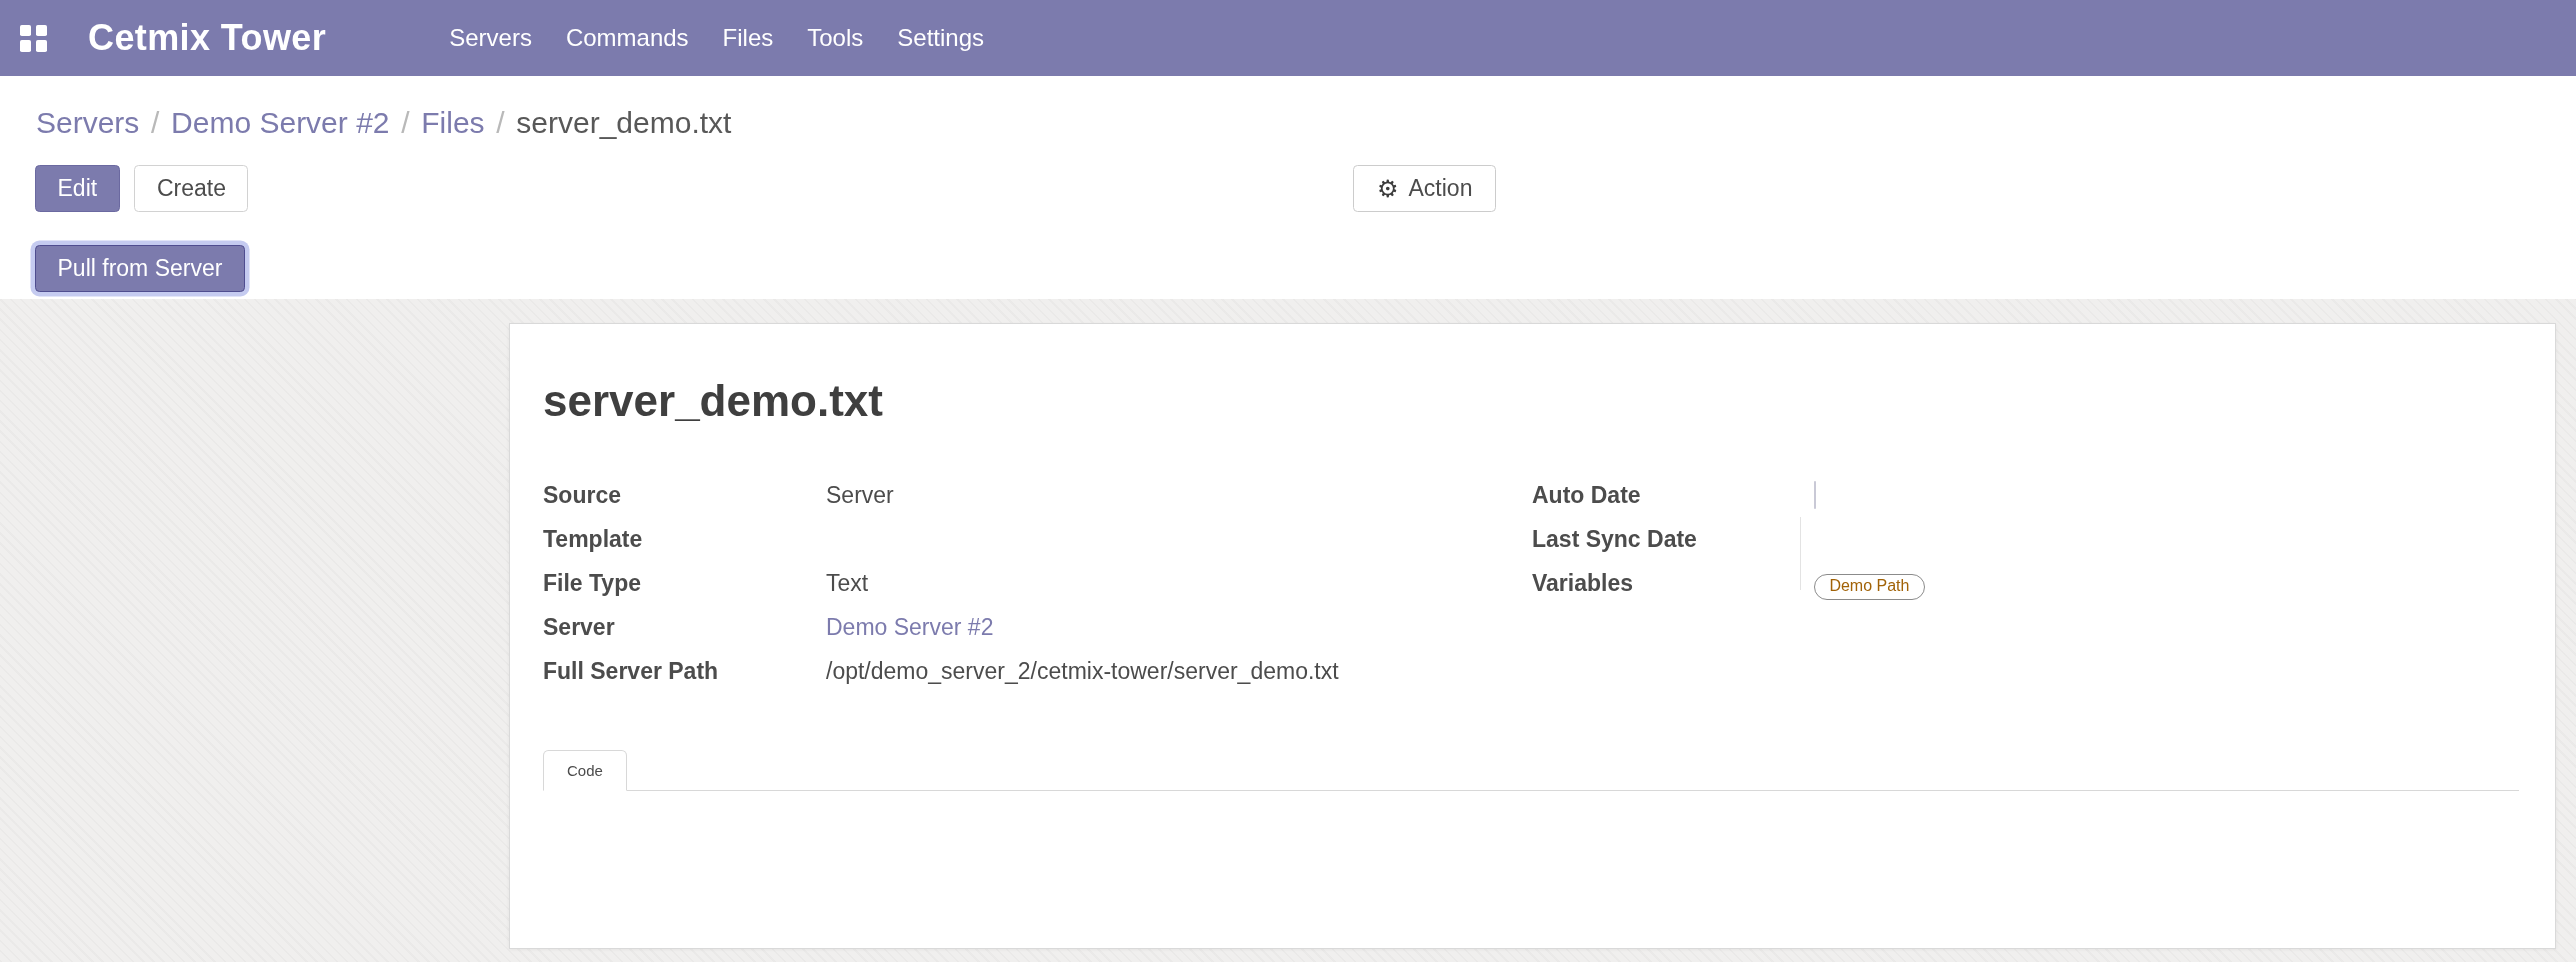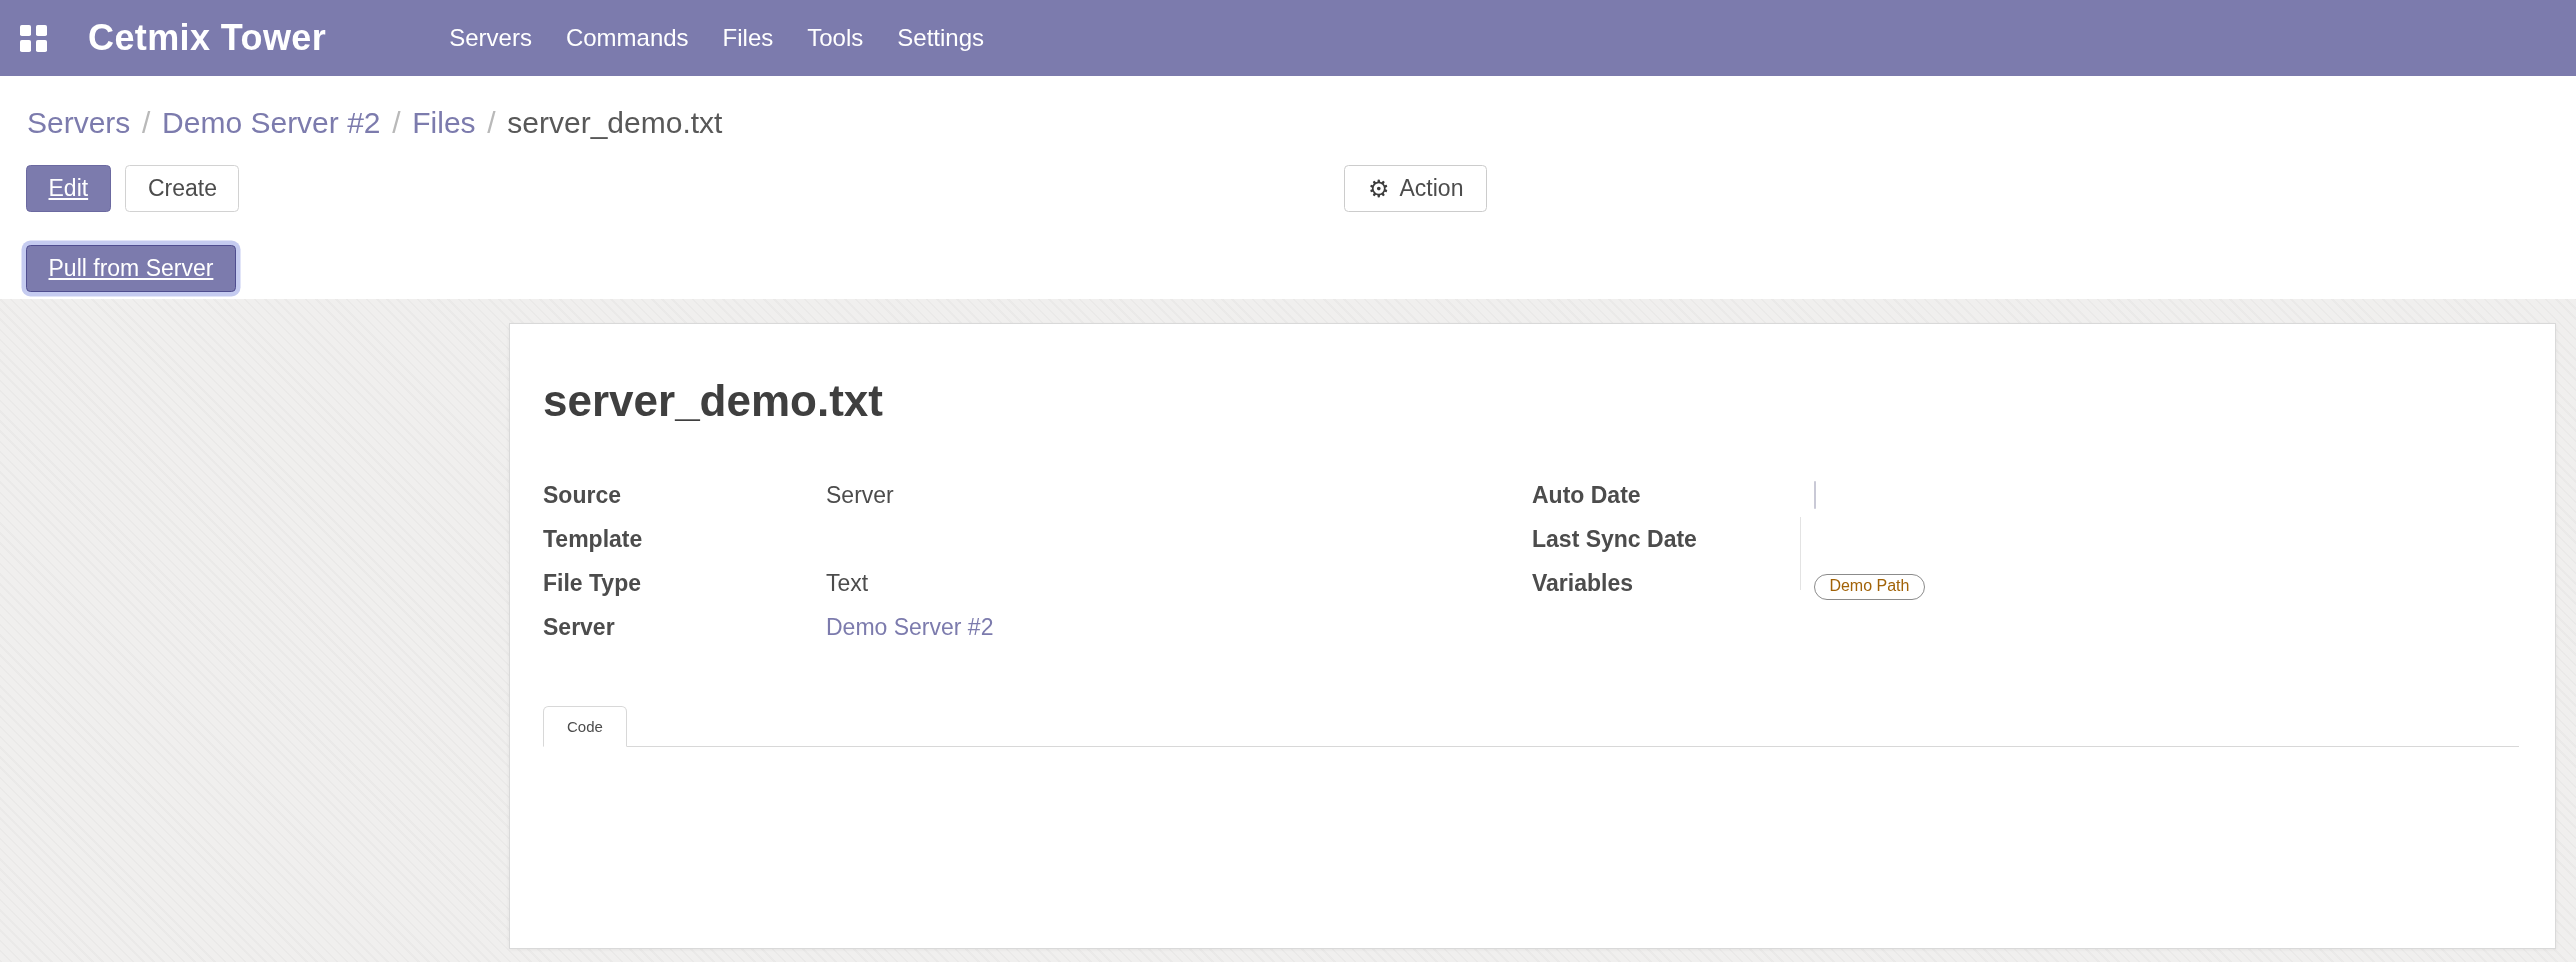--- a/index.html
+++ b/index.html
@@ -41,21 +41,21 @@
   .nav-menu { display:flex; margin-left:106px; align-items:center; }
   .nav-menu .nav-item {
     color:#fff;
     font-size:24px;
     padding:0 17px;
     white-space:nowrap;
     cursor:pointer;
   }
 
   
-  .control-panel { background:#fff; height:223px; }
+  .control-panel { background:#fff; height:223px;margin-left:9px; }
   .breadcrumb {
     padding:30px 0 0 27px;
     font-size:30px;
     white-space:nowrap;
   }
   .breadcrumb a { color:var(--link, #7c7bad); text-decoration:none; cursor:pointer; }
   .breadcrumb .sep { color:#b9b9b9; margin:0 11.7px; }
   .breadcrumb .current { color:#585858; }
 
   .btn {
@@ -66,21 +66,20 @@
     border-radius:4.5px;
     border:0.9px solid transparent;
     cursor:pointer;
     background:#fff;
     color:#4c4c4c;
   }
   .btn-primary {
     background:var(--accent, #7c7bad);
     border-color:#6b69a0;
     color:#fff;
-    text-decoration:underline;
   }
   .btn-secondary { border-color:#d2d2d2; margin-left:10.8px; }
   .btn-action {
     border-color:#cccccc;
     display:inline-flex;
     align-items:center;
     gap:10px;
     padding:9px 23px;
   }
   .btn-action .gear { font-size:24px; line-height:24px; color:#3c3c3c; }
@@ -238,20 +237,24 @@
             <div class="fvalue"></div>
           </div>
           <div class="frow">
             <div class="flabel">File Type</div>
             <div class="fvalue">Text</div>
           </div>
           <div class="frow">
             <div class="flabel">Server</div>
             <div class="fvalue"><a>Demo Server #2</a></div>
           </div>
+          <div class="frow">
+            <div class="flabel">Full Server Path</div>
+            <div class="fvalue">/opt/demo_server_2/cetmix-tower/server_demo.txt</div>
+          </div>
         </div>
 
         <div class="fgroup-right">
           <div class="frow">
             <div class="flabel">Auto Date</div>
             <div class="fvalue"><span class="checkbox"></span></div>
           </div>
           <div class="frow">
             <div class="flabel">Last Sync Date</div>
             <div class="fvalue"></div>

